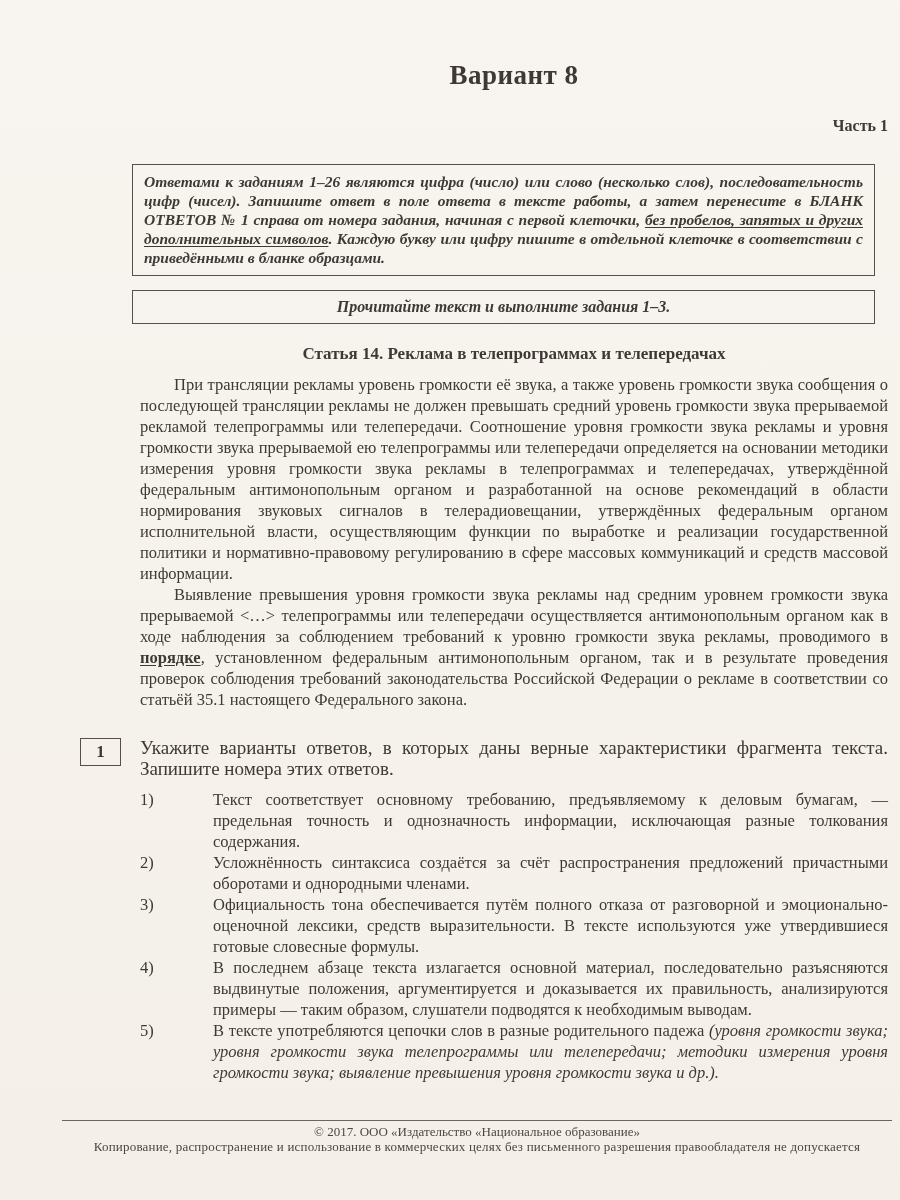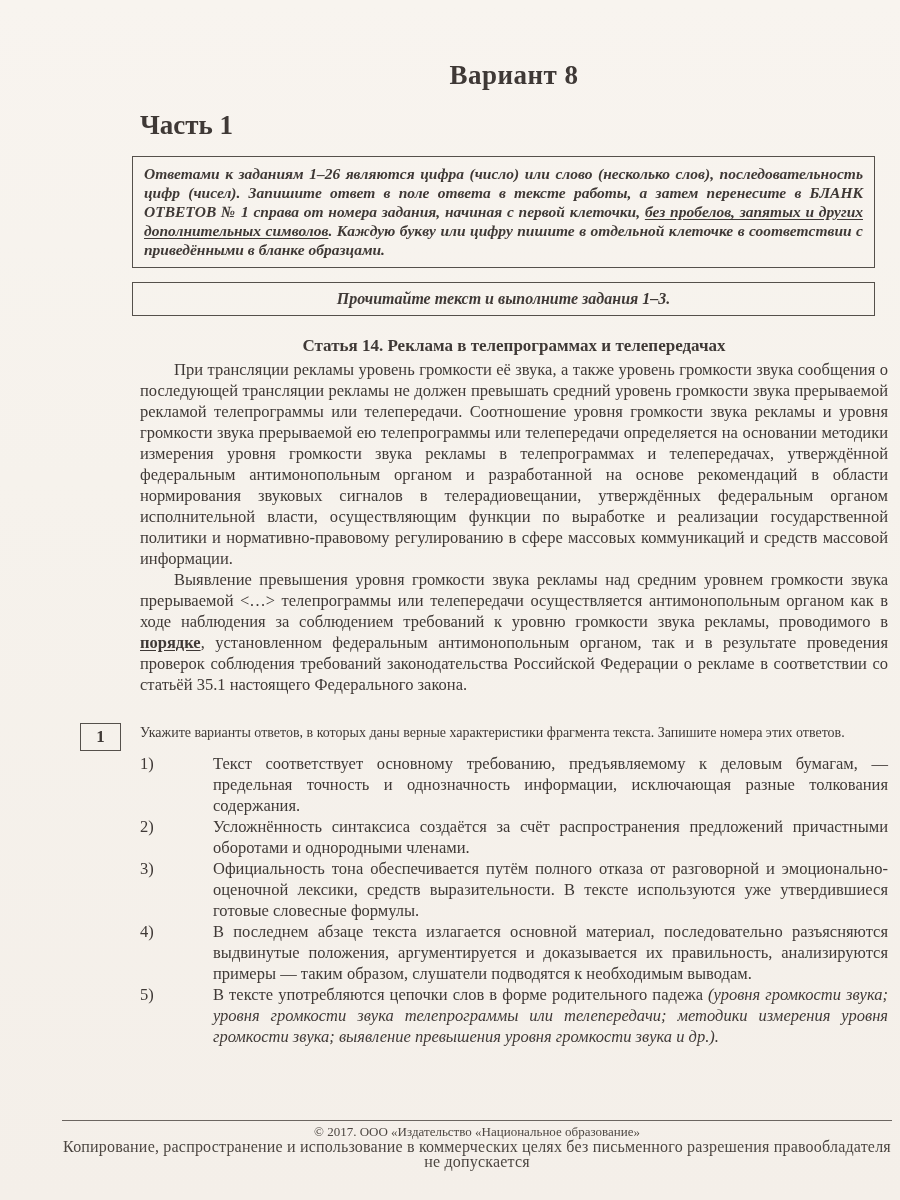--- a/index.html
+++ b/index.html
@@ -26,27 +26,27 @@
     width:748px;
   }
   .v-title{
     margin-top:60px;
     text-align:center;
     font-size:27px;
     font-weight:bold;
     letter-spacing:.5px;
   }
   .p-title{
-    margin-top:19px;
-    text-align:left;
-    font-size:27px;
+    margin-top:26px;
+    text-align:right;
+    font-size:16px;
     font-weight:bold;
   }
   .instr-box{
-    margin-top:15px;
+    margin-top:29px;
     margin-left:-8px;
     margin-right:13px;
     border:1.5px solid var(--line);
     padding:7px 11px 8px 11px;
     font-size:15.5px;
     line-height:19px;
     font-weight:bold;
     font-style:italic;
     text-align:justify;
   }
@@ -68,39 +68,39 @@
     font-size:17px;
     font-weight:bold;
   }
   .para{
     margin:0;
     font-size:16.5px;
     line-height:21px;
     text-align:justify;
     text-indent:34px;
   }
-  .para.first{margin-top:3px;}
+  .para.first{margin-top:10px;}
   u{text-underline-offset:2px;}
   .q-block{
     position:relative;
     margin-top:27px;
   }
   .q-num{
     position:absolute;
     left:-60px;top:1px;
     width:39px;height:26px;
     border:1.5px solid var(--line);
     text-align:center;
     font-size:17px;
     font-weight:bold;
     line-height:26px;
     background:transparent;
   }
   .q-prompt{
-    font-size:14px;
+    font-size:19px;
     line-height:21px;
     text-align:justify;
   }
   .opts{margin-top:10px;}
   .opt{
     display:flex;
     font-size:16.5px;
     line-height:21px;
   }
   .opt-num{flex:none;width:37px;}
@@ -122,21 +122,21 @@
   .footer{
     position:absolute;
     left:62px;right:8px;
     top:1120px;
     border-top:1.3px solid #6b6560;
     text-align:center;
     padding-top:3px;
     color:#4c4641;
   }
   .footer .c-line{font-size:13px;line-height:15px;}
-  .footer .n-line{font-size:16px;line-height:15px;letter-spacing:.2px;}
+  .footer .n-line{font-size:13px;line-height:15px;letter-spacing:.2px;}
 </style>
 </head>
 <body>
 
 <div class="page">
   <div class="content">
 
     <div class="v-title">Вариант 8</div>
     <div class="p-title">Часть 1</div>
 
@@ -172,21 +172,21 @@
         <div class="opt">
           <span class="opt-num">3)</span>
           <span class="opt-text">Официальность тона обеспечивается путём полного отказа от разговорной и эмоционально-оценочной лексики, средств выразительности. В тексте используются уже утвердившиеся готовые словесные формулы.</span>
         </div>
         <div class="opt">
           <span class="opt-num">4)</span>
           <span class="opt-text">В последнем абзаце текста излагается основной материал, последовательно разъясняются выдвинутые положения, аргументируется и доказывается их правильность, анализируются примеры — таким образом, слушатели подводятся к необходимым выводам.</span>
         </div>
         <div class="opt">
           <span class="opt-num">5)</span>
-          <span class="opt-text"><span>В тексте употребляются цепочки слов в форме родительного падежа </span><i>(уровня громкости звука; уровня громкости звука телепрограммы или телепередачи; методики измерения уровня громкости звука; выявление превышения уровня громкости звука и др.).</i></span>
+          <span class="opt-text"><span>В тексте употребляются цепочки слов в разные родительного падежа </span><i>(уровня громкости звука; уровня громкости звука телепрограммы или телепередачи; методики измерения уровня громкости звука; выявление превышения уровня громкости звука и др.).</i></span>
         </div>
       </div>
 
     </div>
 
   </div>
 
   <div class="footer">
     <div class="c-line">© 2017. ООО «Издательство «Национальное образование»</div>
     <div class="n-line">Копирование, распространение и использование в коммерческих целях без письменного разрешения правообладателя не допускается</div>

